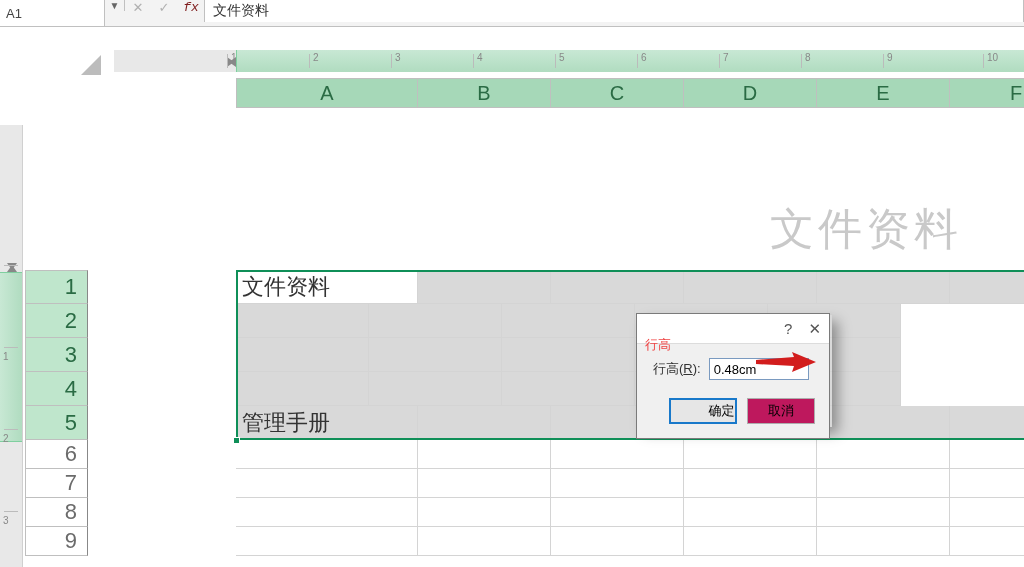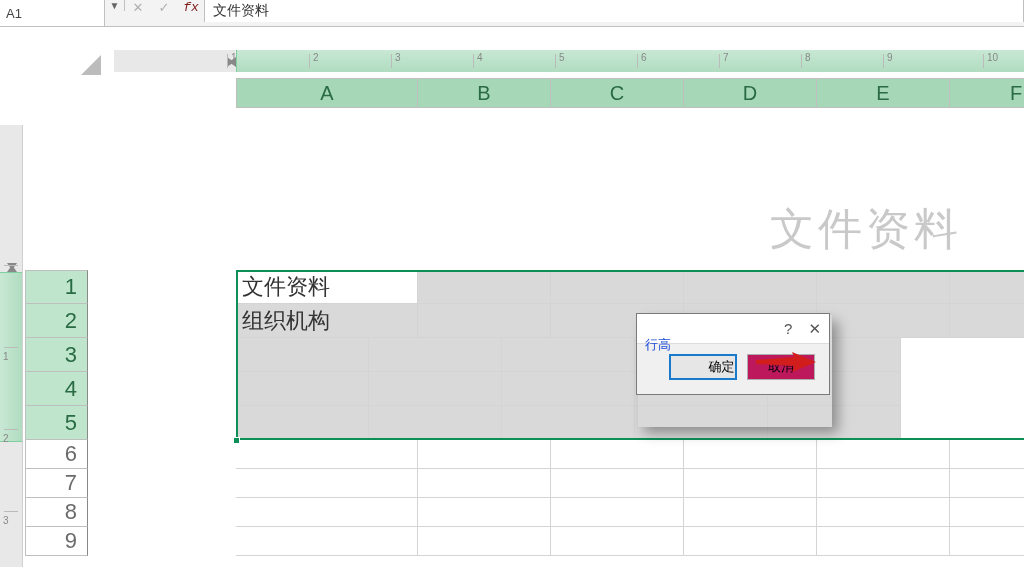--- a/index.html
+++ b/index.html
@@ -139,21 +139,21 @@
     position:absolute; box-shadow: 6px 6px 12px rgba(0,0,0,.35);
   }
   .dialog {
     position:absolute; background:#f0f0f0; border:1px solid #7a7a7a;
     font-size:13px;
   }
   .dialog .titlebar {
     height:30px; background:#ffffff; display:flex; align-items:center;
     padding:0 8px; justify-content:space-between; border-bottom:1px solid #dcdcdc;
   }
-  .dialog .titlebar .t-left { color:#1d4ed8;margin-top:32px; }
+  .dialog .titlebar .t-left { color:#ef4444;margin-top:32px; }
   .dialog .titlebar .t-right { display:flex; gap:16px; align-items:center; color:#555; font-size:15px; }
   .dialog .body { padding:14px 16px 8px; display:flex; align-items:center; gap:8px; }
   .dialog .body label { color:#333; }
   .dialog .body .u { text-decoration: underline; }
   .dialog .body input {
     width:100px; height:22px; border:1px solid #7a9ac0; padding:2px 4px; font-size:13px; background:#fff;
   }
   .dialog .footer {
     display:flex; justify-content:flex-end; gap:10px; padding:10px 14px 14px;
   }
@@ -260,42 +260,42 @@
 <div class="grid" id="grid">
     <div class="row sel">
       <div class="cell active" style="width: 182px; height: 34px;">文件资料</div>
       <div class="cell" style="width: 133px; height: 34px;"></div>
       <div class="cell" style="width: 133px; height: 34px;"></div>
       <div class="cell" style="width: 133px; height: 34px;"></div>
       <div class="cell" style="width: 133px; height: 34px;"></div>
       <div class="cell" style="width: 133px; height: 34px;"></div>
     </div>
     <div class="row sel">
-      <div class="cell" style="width: 182px; height: 34px;">组织机构</div>
-      <div class="cell" style="width: 133px; height: 34px;"></div>
-      <div class="cell" style="width: 133px; height: 34px;"></div>
-      <div class="cell" style="width: 133px; height: 34px;"></div>
-      <div class="cell" style="width: 133px; height: 34px;"></div>
-      <div class="cell" style="width: 133px; height: 34px;"></div>
-    </div>
-    <div class="row sel">
-      <div class="cell" style="width: 133px; height: 34px;"></div>
-      <div class="cell" style="width: 133px; height: 34px;"></div>
-      <div class="cell" style="width: 133px; height: 34px;"></div>
-      <div class="cell" style="width: 133px; height: 34px;"></div>
-      <div class="cell" style="width: 133px; height: 34px;"></div>
-    </div>
-    <div class="row sel">
-      <div class="cell" style="width: 133px; height: 34px;"></div>
-      <div class="cell" style="width: 133px; height: 34px;"></div>
-      <div class="cell" style="width: 133px; height: 34px;"></div>
-      <div class="cell" style="width: 133px; height: 34px;"></div>
-      <div class="cell" style="width: 133px; height: 34px;"></div>
-    </div>
-    <div class="row sel">
+      <div class="cell" style="width: 133px; height: 34px;"></div>
+      <div class="cell" style="width: 133px; height: 34px;"></div>
+      <div class="cell" style="width: 133px; height: 34px;"></div>
+      <div class="cell" style="width: 133px; height: 34px;"></div>
+      <div class="cell" style="width: 133px; height: 34px;"></div>
+    </div>
+    <div class="row sel">
+      <div class="cell" style="width: 133px; height: 34px;"></div>
+      <div class="cell" style="width: 133px; height: 34px;"></div>
+      <div class="cell" style="width: 133px; height: 34px;"></div>
+      <div class="cell" style="width: 133px; height: 34px;"></div>
+      <div class="cell" style="width: 133px; height: 34px;"></div>
+    </div>
+    <div class="row sel">
+      <div class="cell" style="width: 133px; height: 34px;"></div>
+      <div class="cell" style="width: 133px; height: 34px;"></div>
+      <div class="cell" style="width: 133px; height: 34px;"></div>
+      <div class="cell" style="width: 133px; height: 34px;"></div>
+      <div class="cell" style="width: 133px; height: 34px;"></div>
+    </div>
+    <div class="row sel">
+      <div class="cell" style="width: 182px; height: 34px;">管理手册</div>
       <div class="cell" style="width: 133px; height: 34px;"></div>
       <div class="cell" style="width: 133px; height: 34px;"></div>
       <div class="cell" style="width: 133px; height: 34px;"></div>
       <div class="cell" style="width: 133px; height: 34px;"></div>
       <div class="cell" style="width: 133px; height: 34px;"></div>
     </div>
     <div class="row">
       <div class="cell" style="width: 182px; height: 29px;"></div>
       <div class="cell" style="width: 133px; height: 29px;"></div>
       <div class="cell" style="width: 133px; height: 29px;"></div>
@@ -334,20 +334,24 @@
 
 <div class="dialog-shadow" style="left:638px; top:315px; width:194px; height:112px;"></div>
 <div class="dialog" style="left:636px; top:313px; width:194px;">
   <div class="titlebar">
     <span class="t-left">行高</span>
     <span class="t-right">
       <span>?</span>
       <span>✕</span>
     </span>
   </div>
+  <div class="body">
+    <label><span>行高(</span><span class="u">R</span><span>):</span></label>
+    <input type="text" value="0.48cm" style="">
+  </div>
   <div class="footer">
     <button class="primary">确定</button>
     <button>取消</button>
   </div>
 </div>
 
 <svg class="arrow" style="left:756px; top:352px;" width="60" height="22">
   <polygon points="0,8 38,5 36,0 60,10 36,20 38,14 0,12" fill="#d21d1d"></polygon>
 </svg>
 

